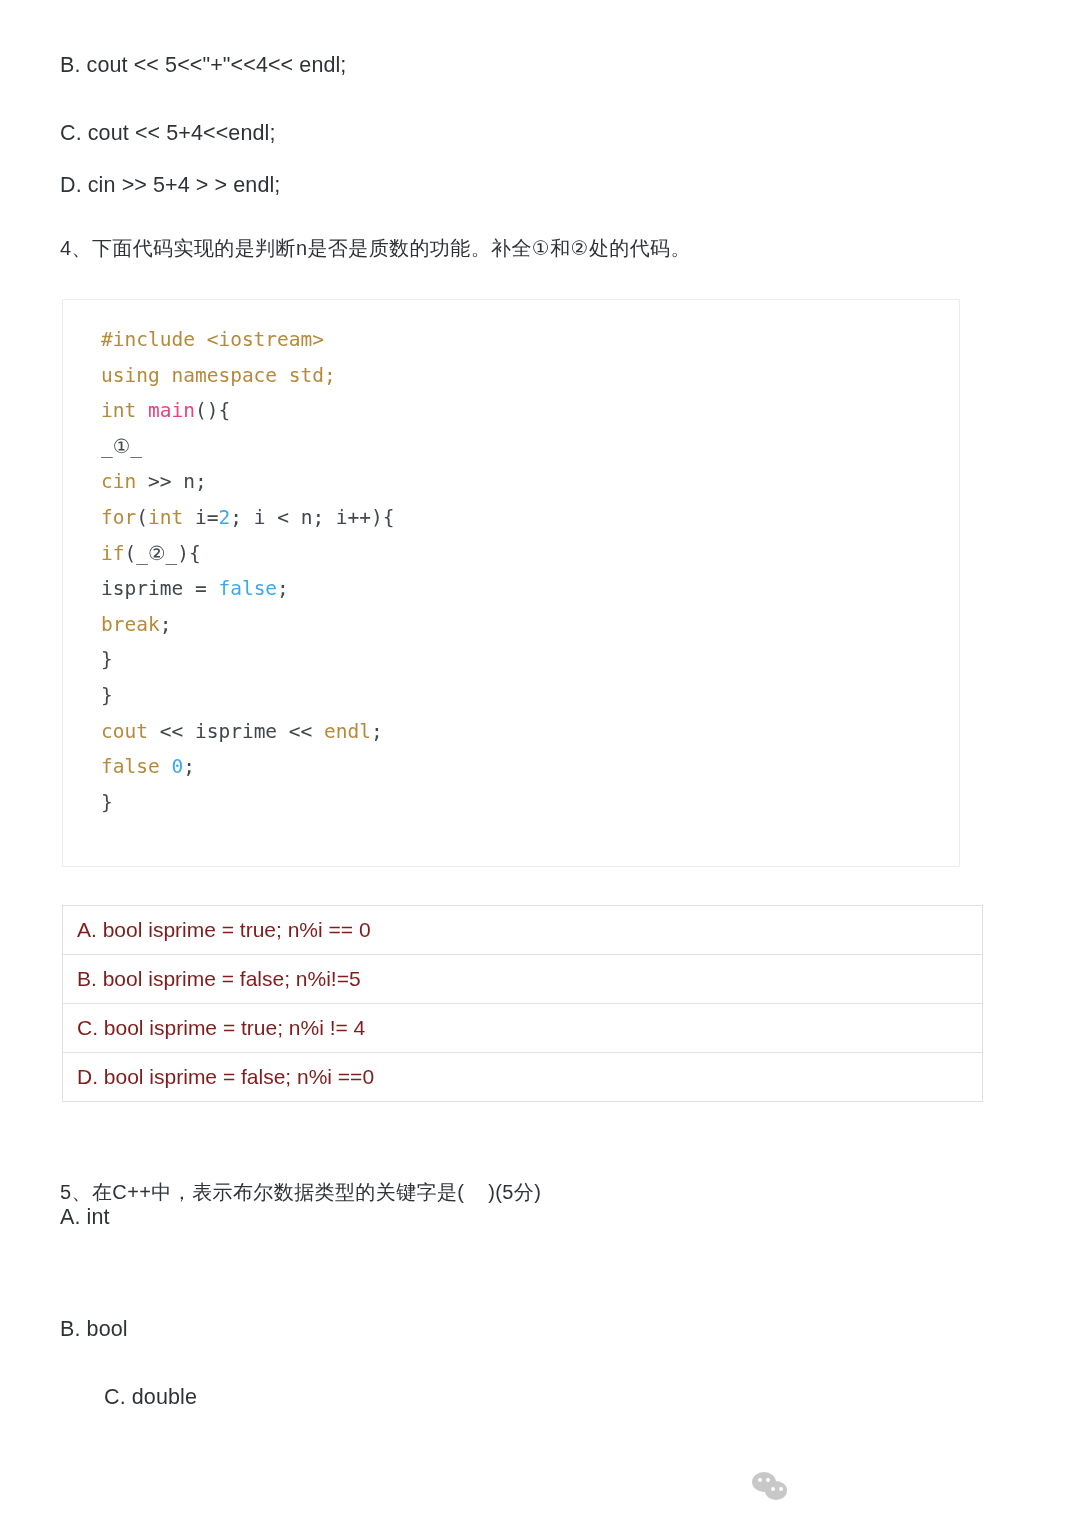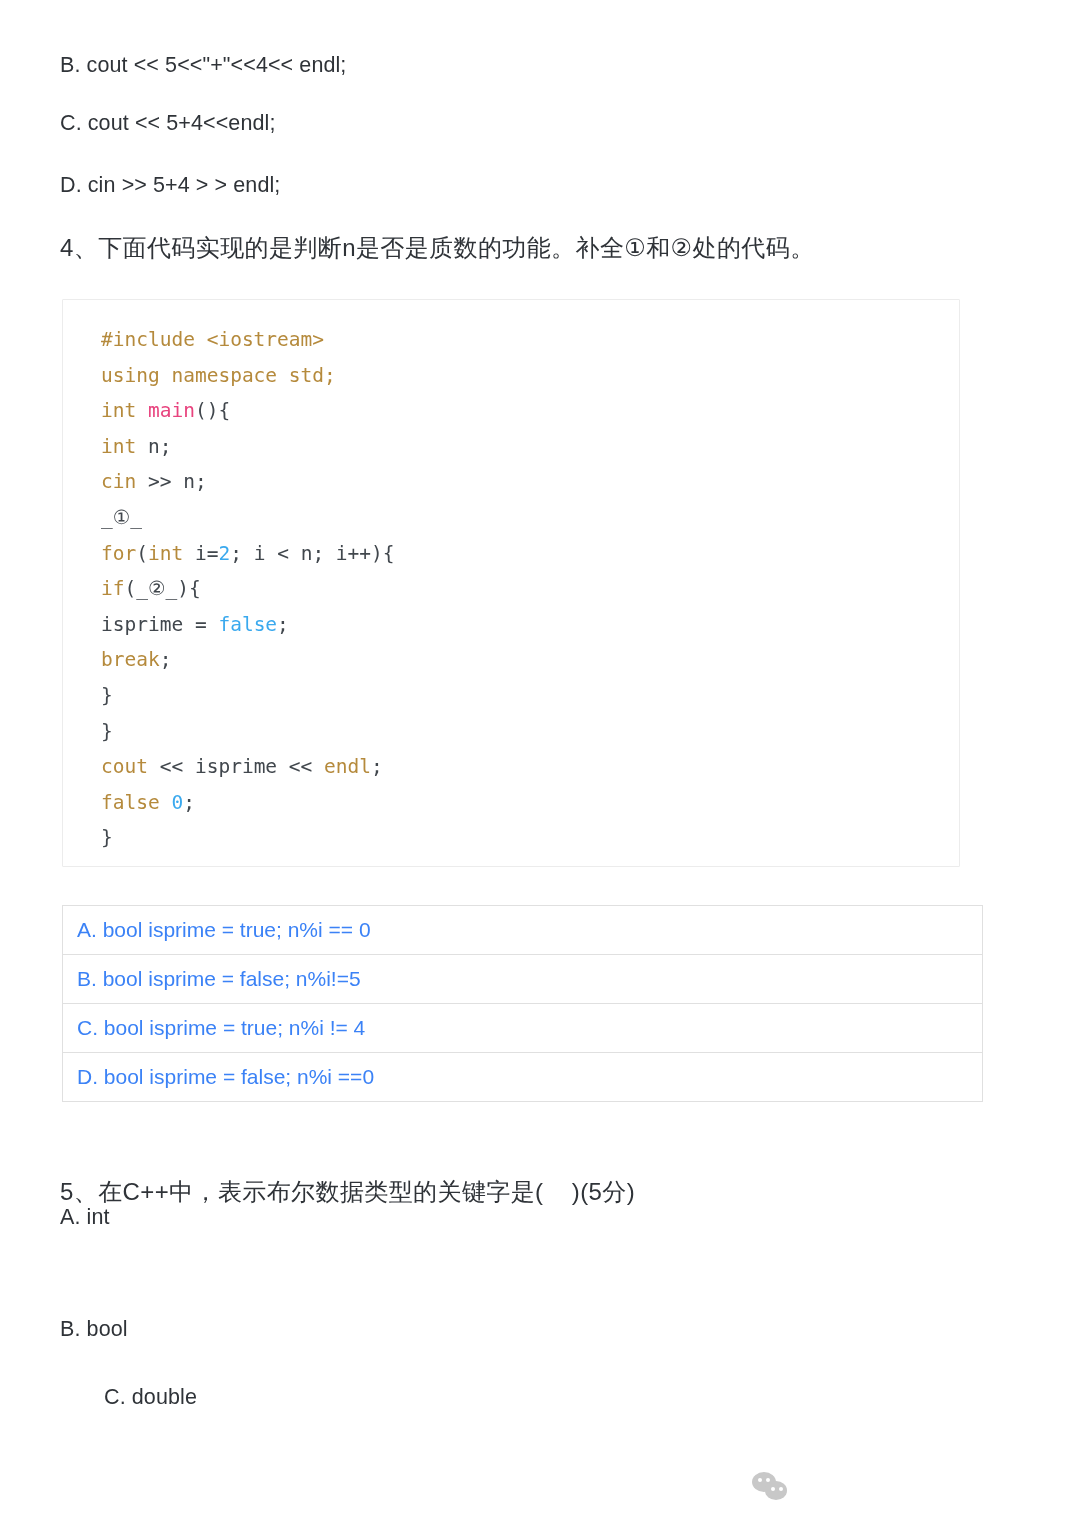--- a/index.html
+++ b/index.html
@@ -28,21 +28,21 @@
   .para {
     position: absolute;
     left: 60px;
     font-size: 21.5px;
     line-height: 30px;
     color: #2f3338;
     letter-spacing: 0.1px;
     white-space: pre;
   }
   .para.cn {
-    font-size: 24px;
+    font-size: 20px;
     letter-spacing: 0.4px;
   }
 
   
   .code-block {
     position: absolute;
     left: 62px;
     top: 299px;
     width: 898px;
     height: 568px;
@@ -75,21 +75,21 @@
     top: 905px;
     width: 921px;
     border-collapse: collapse;
     table-layout: fixed;
   }
   .ans-table td {
     border: 1px solid #e0e0e0;
     height: 48px;
     padding: 0 0 0 14px;
     font-size: 21px;
-    color: #3b82f6;
+    color: #7f1d1d;
     white-space: pre;
     vertical-align: middle;
     font-family: "Liberation Sans", "DejaVu Sans", sans-serif;
   }
 
   
   .footer {
     position: absolute;
     left: 752px;
     top: 1462px;
@@ -129,33 +129,32 @@
     white-space: pre;
     font-family: "Liberation Sans", "DejaVu Sans", sans-serif;
   }
 </style>
 </head>
 <body>
 
 <div class="page">
 
   <div class="para" style="top:50px;">B. cout &lt;&lt; 5&lt;&lt;"+"&lt;&lt;4&lt;&lt; endl;</div>
-  <div class="para" style="top:108px;">C. cout &lt;&lt; 5+4&lt;&lt;endl;</div>
+  <div class="para" style="top:118px;">C. cout &lt;&lt; 5+4&lt;&lt;endl;</div>
   <div class="para" style="top:170px;">D. cin &gt;&gt; 5+4 &gt; &gt; endl;</div>
 
   <div class="para cn" style="top:233px;">4、下面代码实现的是判断n是否是质数的功能。补全①和②处的代码。</div>
 
   <div class="code-block">
     <div id="code-lines">
         <div class="code-line"><span class="tok-pre">#include &lt;iostream&gt;</span></div>
         <div class="code-line"><span class="tok-kw">using namespace std;</span></div>
         <div class="code-line"><span class="tok-kw">int </span><span class="tok-fn">main</span><span class="tok-pl">(){</span></div>
-        <div class="code-line"><span class="tok-kw">int </span><span class="tok-pl">n;</span></div>
+        <div class="code-line"><span class="tok-pl">_①_</span></div>
         <div class="code-line"><span class="tok-kw">cin</span><span class="tok-pl"> &gt;&gt; n;</span></div>
-        <div class="code-line"><span class="tok-pl">_①_</span></div>
         <div class="code-line"><span class="tok-kw">for</span><span class="tok-pl">(</span><span class="tok-kw">int</span><span class="tok-pl"> i=</span><span class="tok-num">2</span><span class="tok-pl">; i &lt; n; i++){</span></div>
         <div class="code-line"><span class="tok-kw">if</span><span class="tok-pl">(_②_){</span></div>
         <div class="code-line"><span class="tok-pl">isprime = </span><span class="tok-lit">false</span><span class="tok-pl">;</span></div>
         <div class="code-line"><span class="tok-kw">break</span><span class="tok-pl">;</span></div>
         <div class="code-line"><span class="tok-pl">}</span></div>
         <div class="code-line"><span class="tok-pl">}</span></div>
         <div class="code-line"><span class="tok-kw">cout</span><span class="tok-pl"> &lt;&lt; isprime &lt;&lt; </span><span class="tok-kw">endl</span><span class="tok-pl">;</span></div>
         <div class="code-line"><span class="tok-kw">false </span><span class="tok-num">0</span><span class="tok-pl">;</span></div>
         <div class="code-line"><span class="tok-pl">}</span></div>
       </div>

